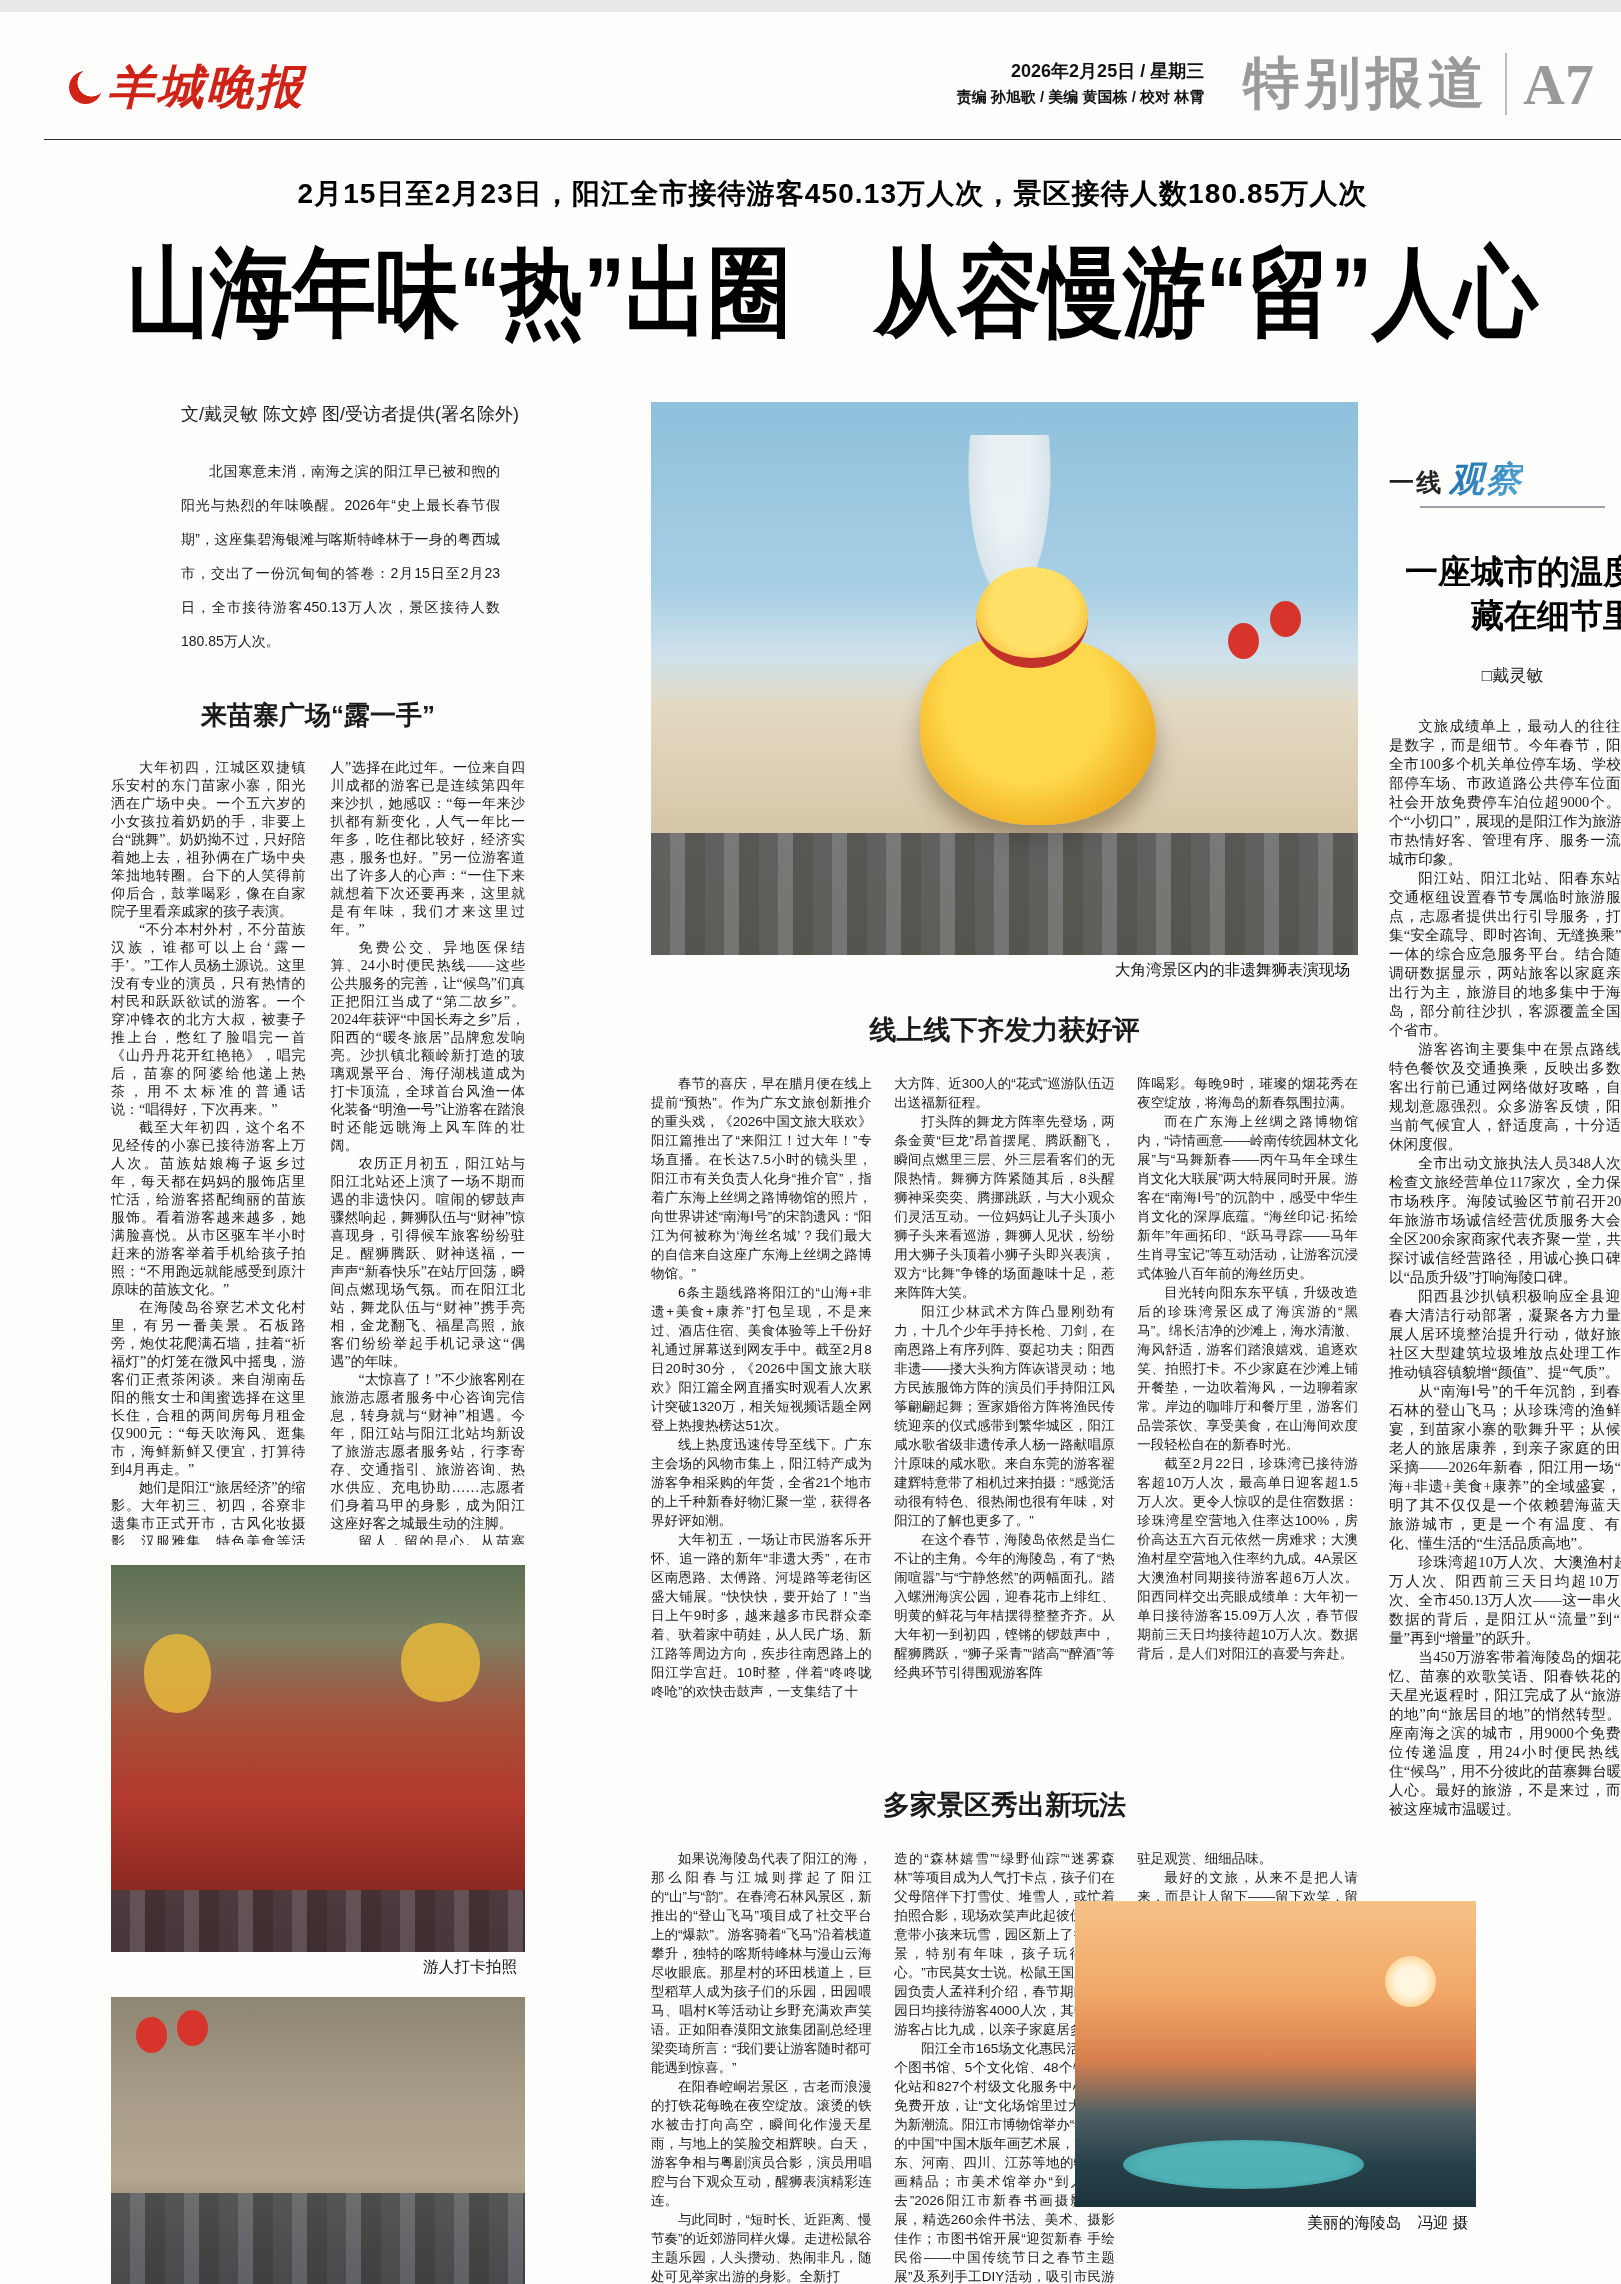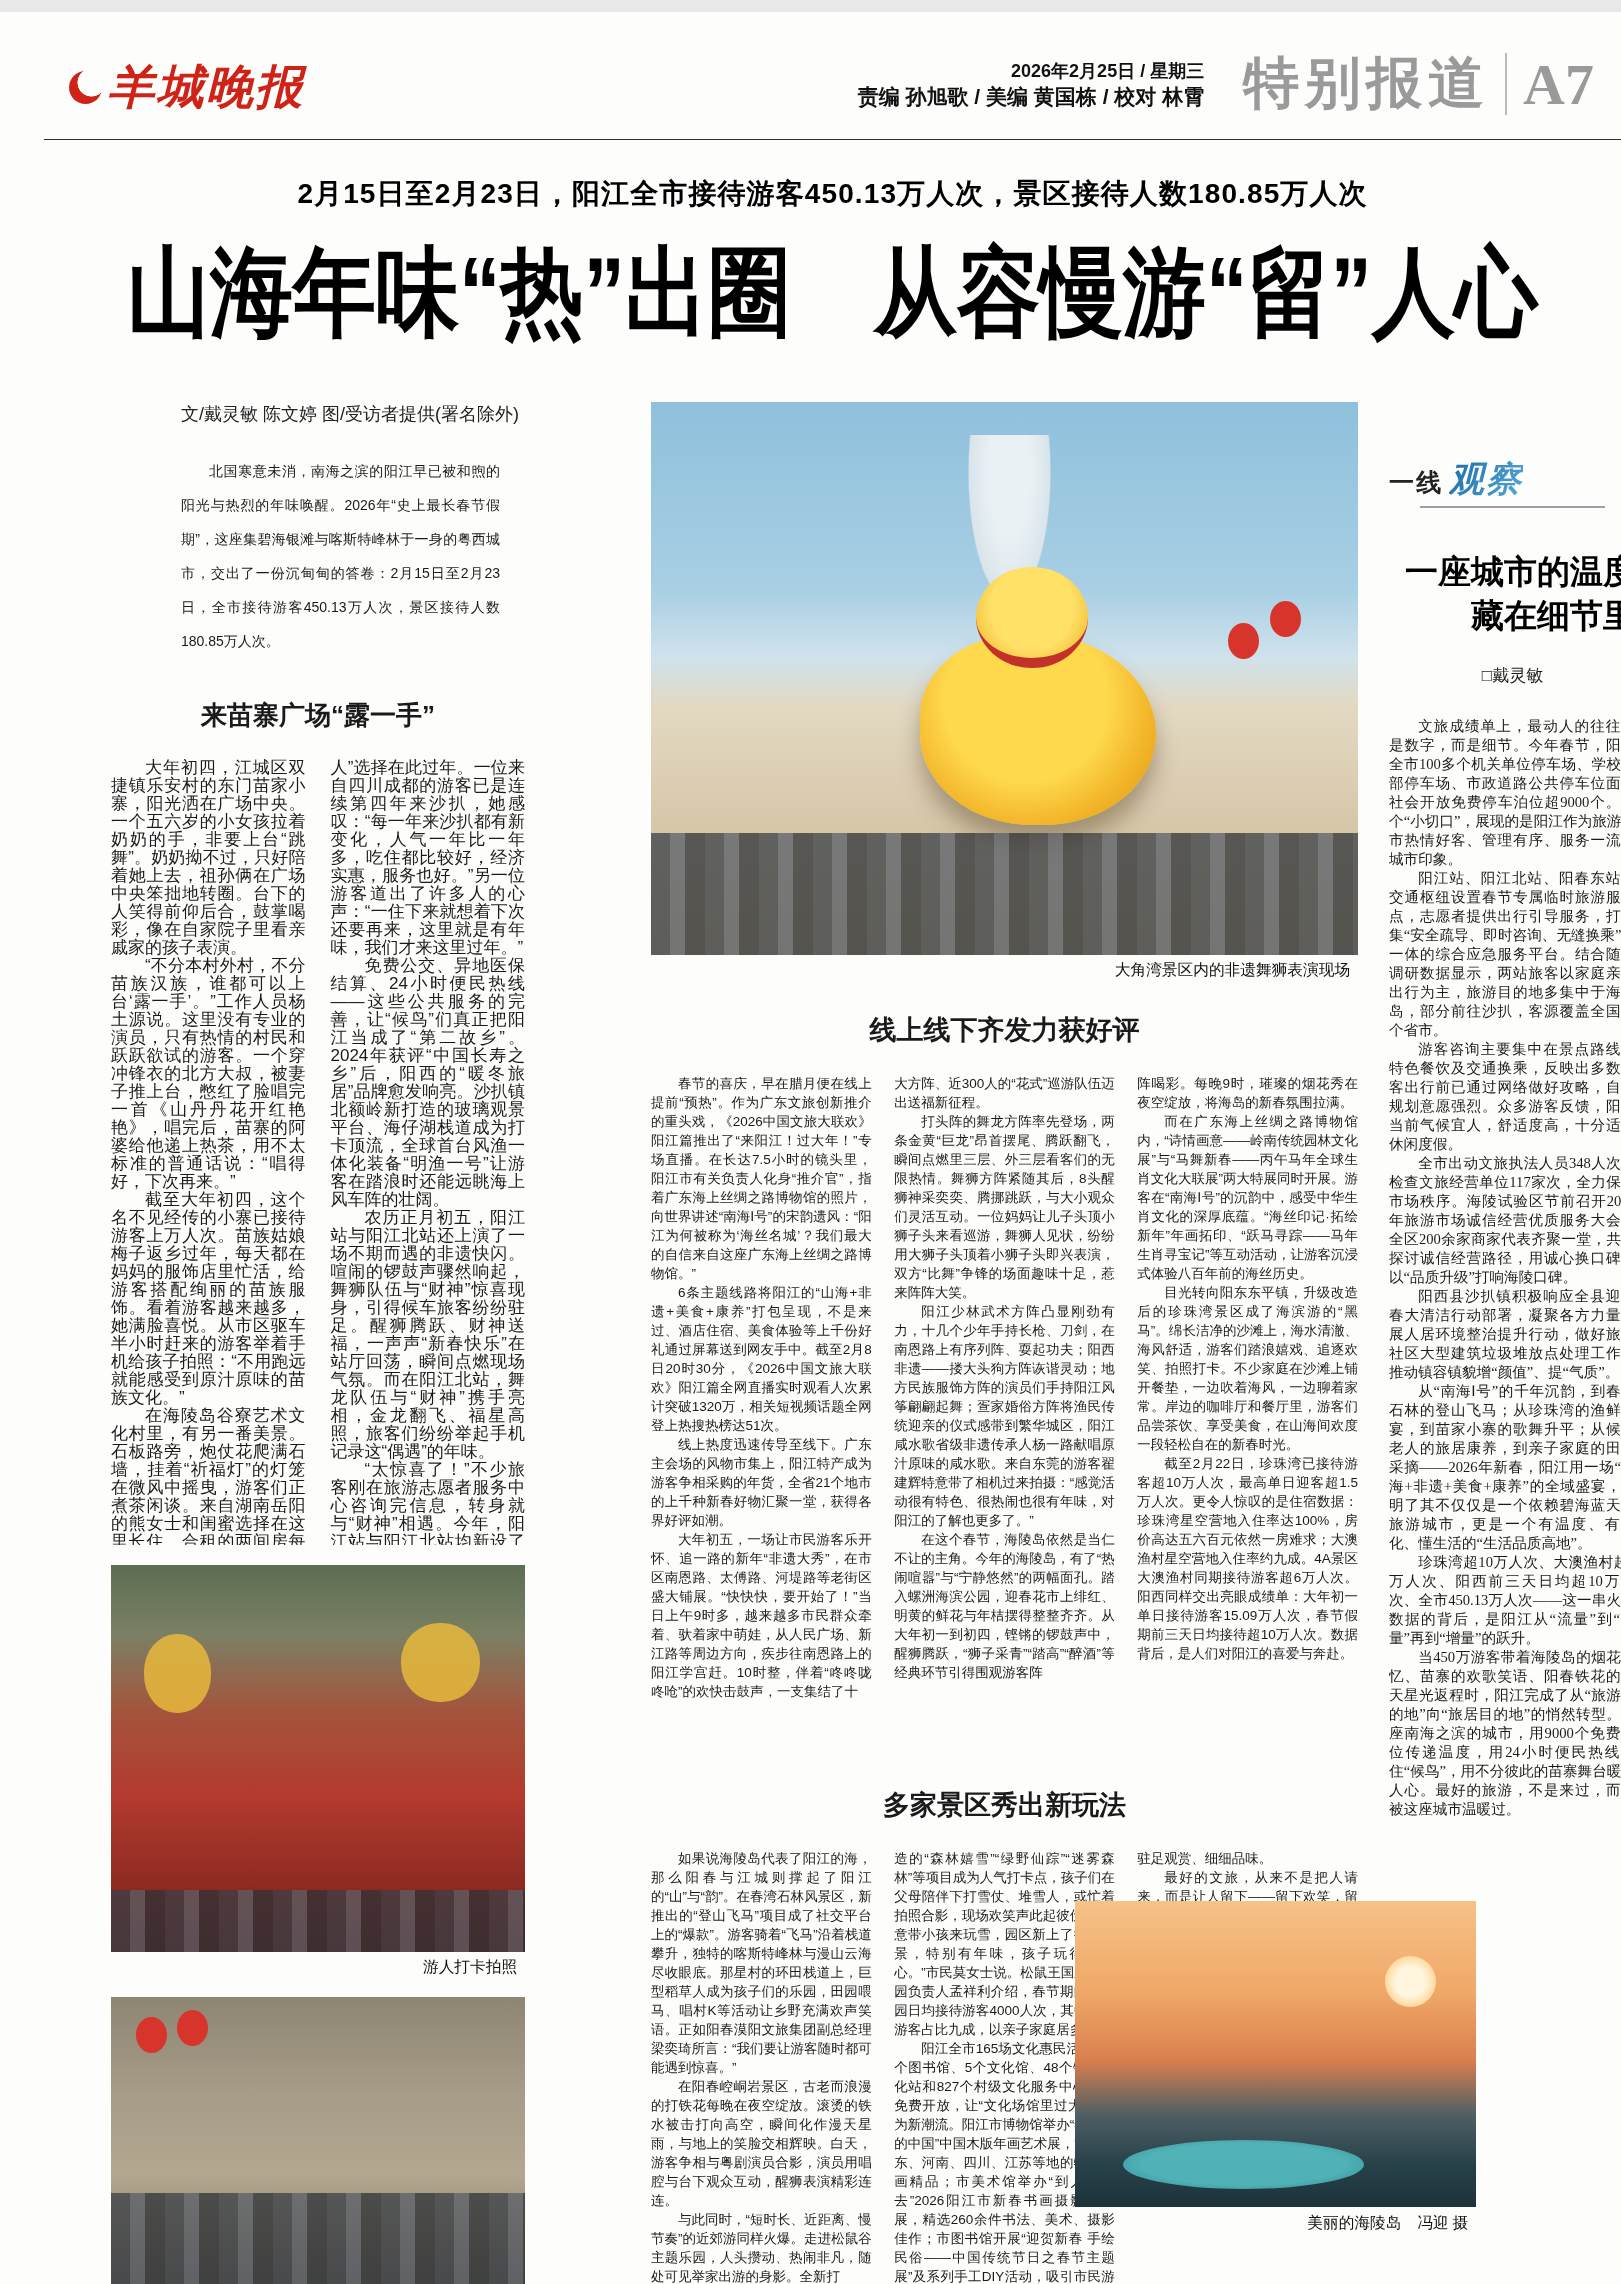--- a/index.html
+++ b/index.html
@@ -14,21 +14,21 @@
   .header { position:relative; height:128px; border-bottom:1.7px solid #2b2b2b;
     padding:0 27px 0 25px; }
   .logo { position:absolute; left:25px; top:44px; display:flex; align-items:center; }
   .logo-moon { width:33px; height:33px; border-radius:50%;
     background:radial-gradient(circle at 68% 35%, #fdfdfc 0 44%, #cf2318 46%); margin-right:5.6px; }
   .logo-text { font-family:"Liberation Serif", serif; font-weight:bold; font-style:italic;
     font-size:47px; color:#cf2318; letter-spacing:2.2px; }
   .head-right { position:absolute; right:27px; top:34px; display:flex; align-items:center; }
   .date-block { text-align:right; margin-right:39px; line-height:26px; color:#111; }
   .date-line { font-size:18px; font-weight:bold; }
-  .staff-line { font-size:21px; font-weight:bold; }
+  .staff-line { font-size:15px; font-weight:bold; }
   .section-label { font-family:"Liberation Serif", serif; font-weight:bold;
     font-size:56px; color:#9a9a9a; letter-spacing:5.6px; }
   .head-divider { width:2.2px; height:62px; background:#bbb; margin:0 15.7px; }
   .page-label { font-family:"Liberation Serif", serif; font-weight:bold;
     font-size:58px; color:#9a9a9a; }
   
   .headline-wrap { text-align:center; padding-top:35px; }
   .kicker { font-size:28px; font-weight:bold; letter-spacing:1.1px; color:#000; }
   .main-title { margin-top:14.6px; font-size:83px; font-weight:900; color:#000;
     transform:scaleY(1.18); transform-origin:top center; letter-spacing:0px; white-space:nowrap; }
@@ -36,21 +36,21 @@
   .main { display:flex; padding:62px 28px 0 67px; }
   .col-left { width:414px; margin-right:126px; flex:none; }
   .col-center { width:707px; margin-right:31px; flex:none; }
   .col-side { width:247px; flex:none; }
   
   .byline { margin-left:70px; font-size:18px; color:#222; }
   .lede { margin:28px 25px 0 70px; font-size:14px; line-height:34px; text-align:justify; }
   .lede .para { text-indent:2em; }
   .sec-title { text-align:center; font-size:26px; font-weight:bold; margin:40px 0 26px 0; }
   .two-cols { display:flex; height:786px; overflow:hidden; }
-  .tcol { width:195px; font-size:17px; line-height:18px; text-align:justify; }
+  .tcol { width:195px; font-size:14px; line-height:18px; text-align:justify;font-family:Liberation Serif, serif; }
   .tcol + .tcol { margin-left:25px; }
   .para { text-indent:2em; }
   .para.cont { text-indent:0; }
   .photo { width:100%; position:relative; overflow:hidden; }
   .caption { font-family:"Liberation Serif", serif; font-size:15.7px; color:#111;
     text-align:right; padding:5.6px 7.9px 0 0; }
   
   .ph-miao { height:387px; margin-top:20px;
     background:linear-gradient(180deg,#5c6e52 0%,#7b8064 18%,#a4543c 38%,#b33a2e 60%,#8f2b22 82%,#6e1f1a 100%); }
   .ph-crowd { height:326px; margin-top:19px;

